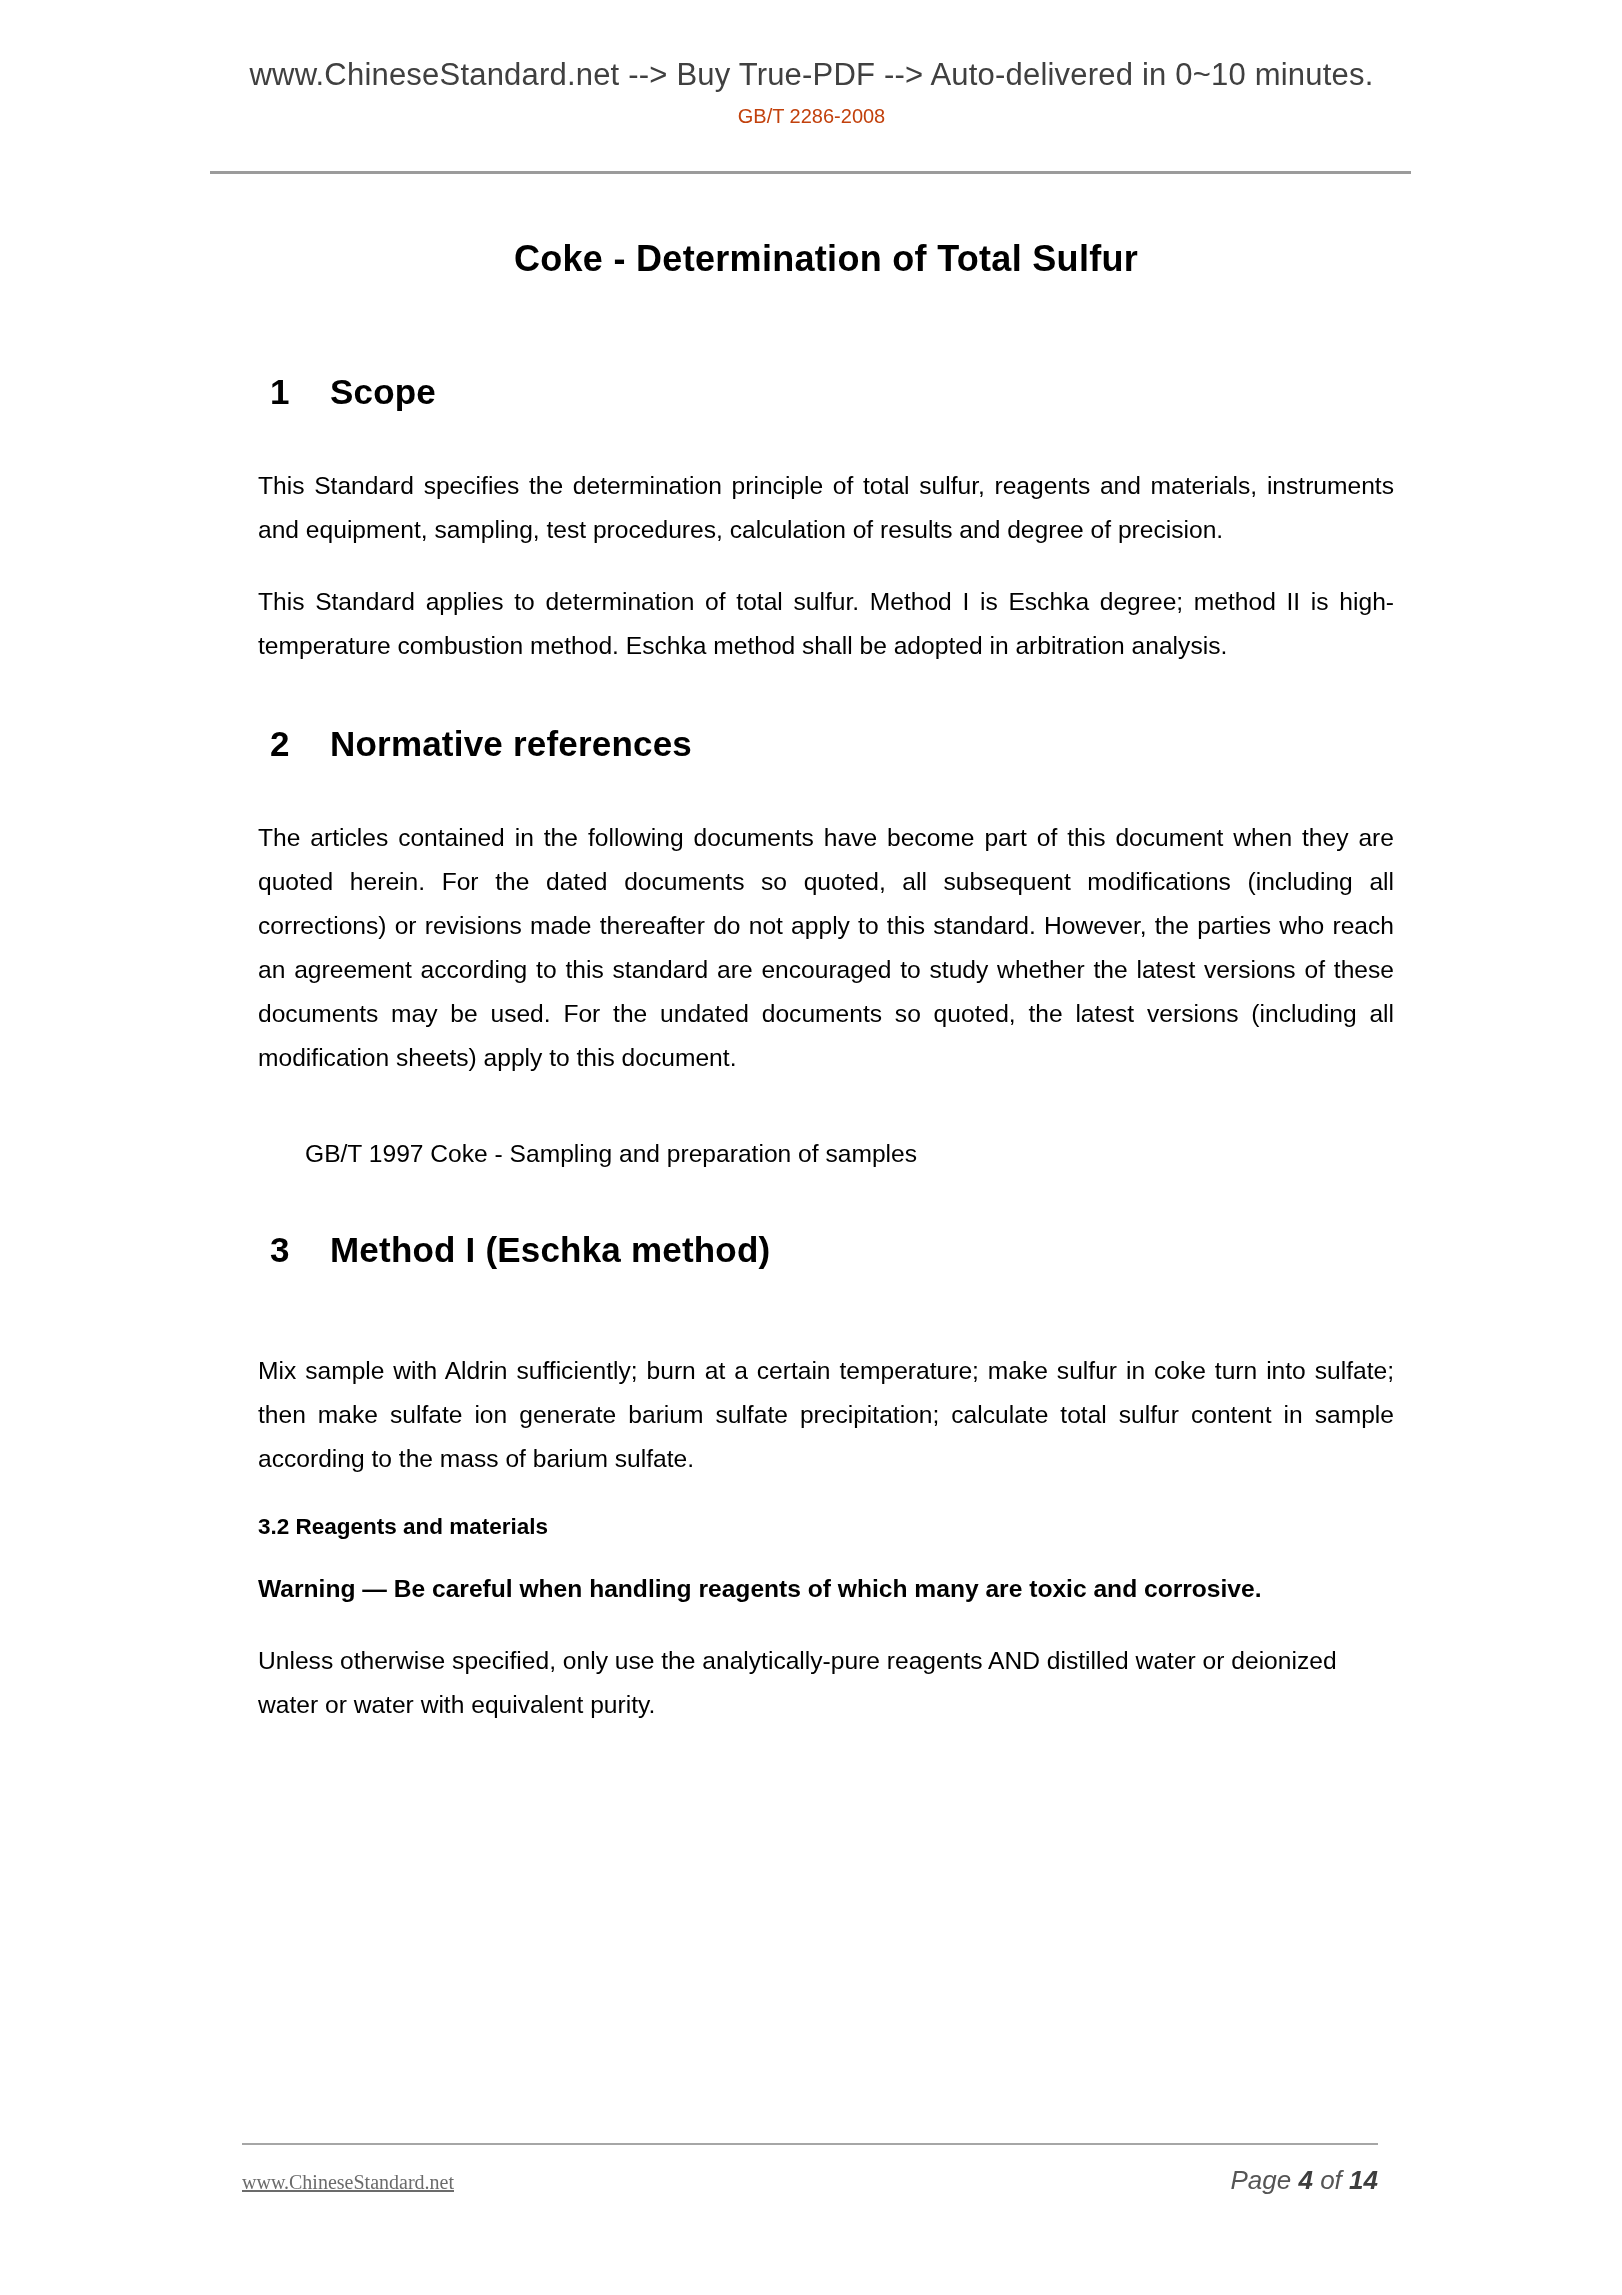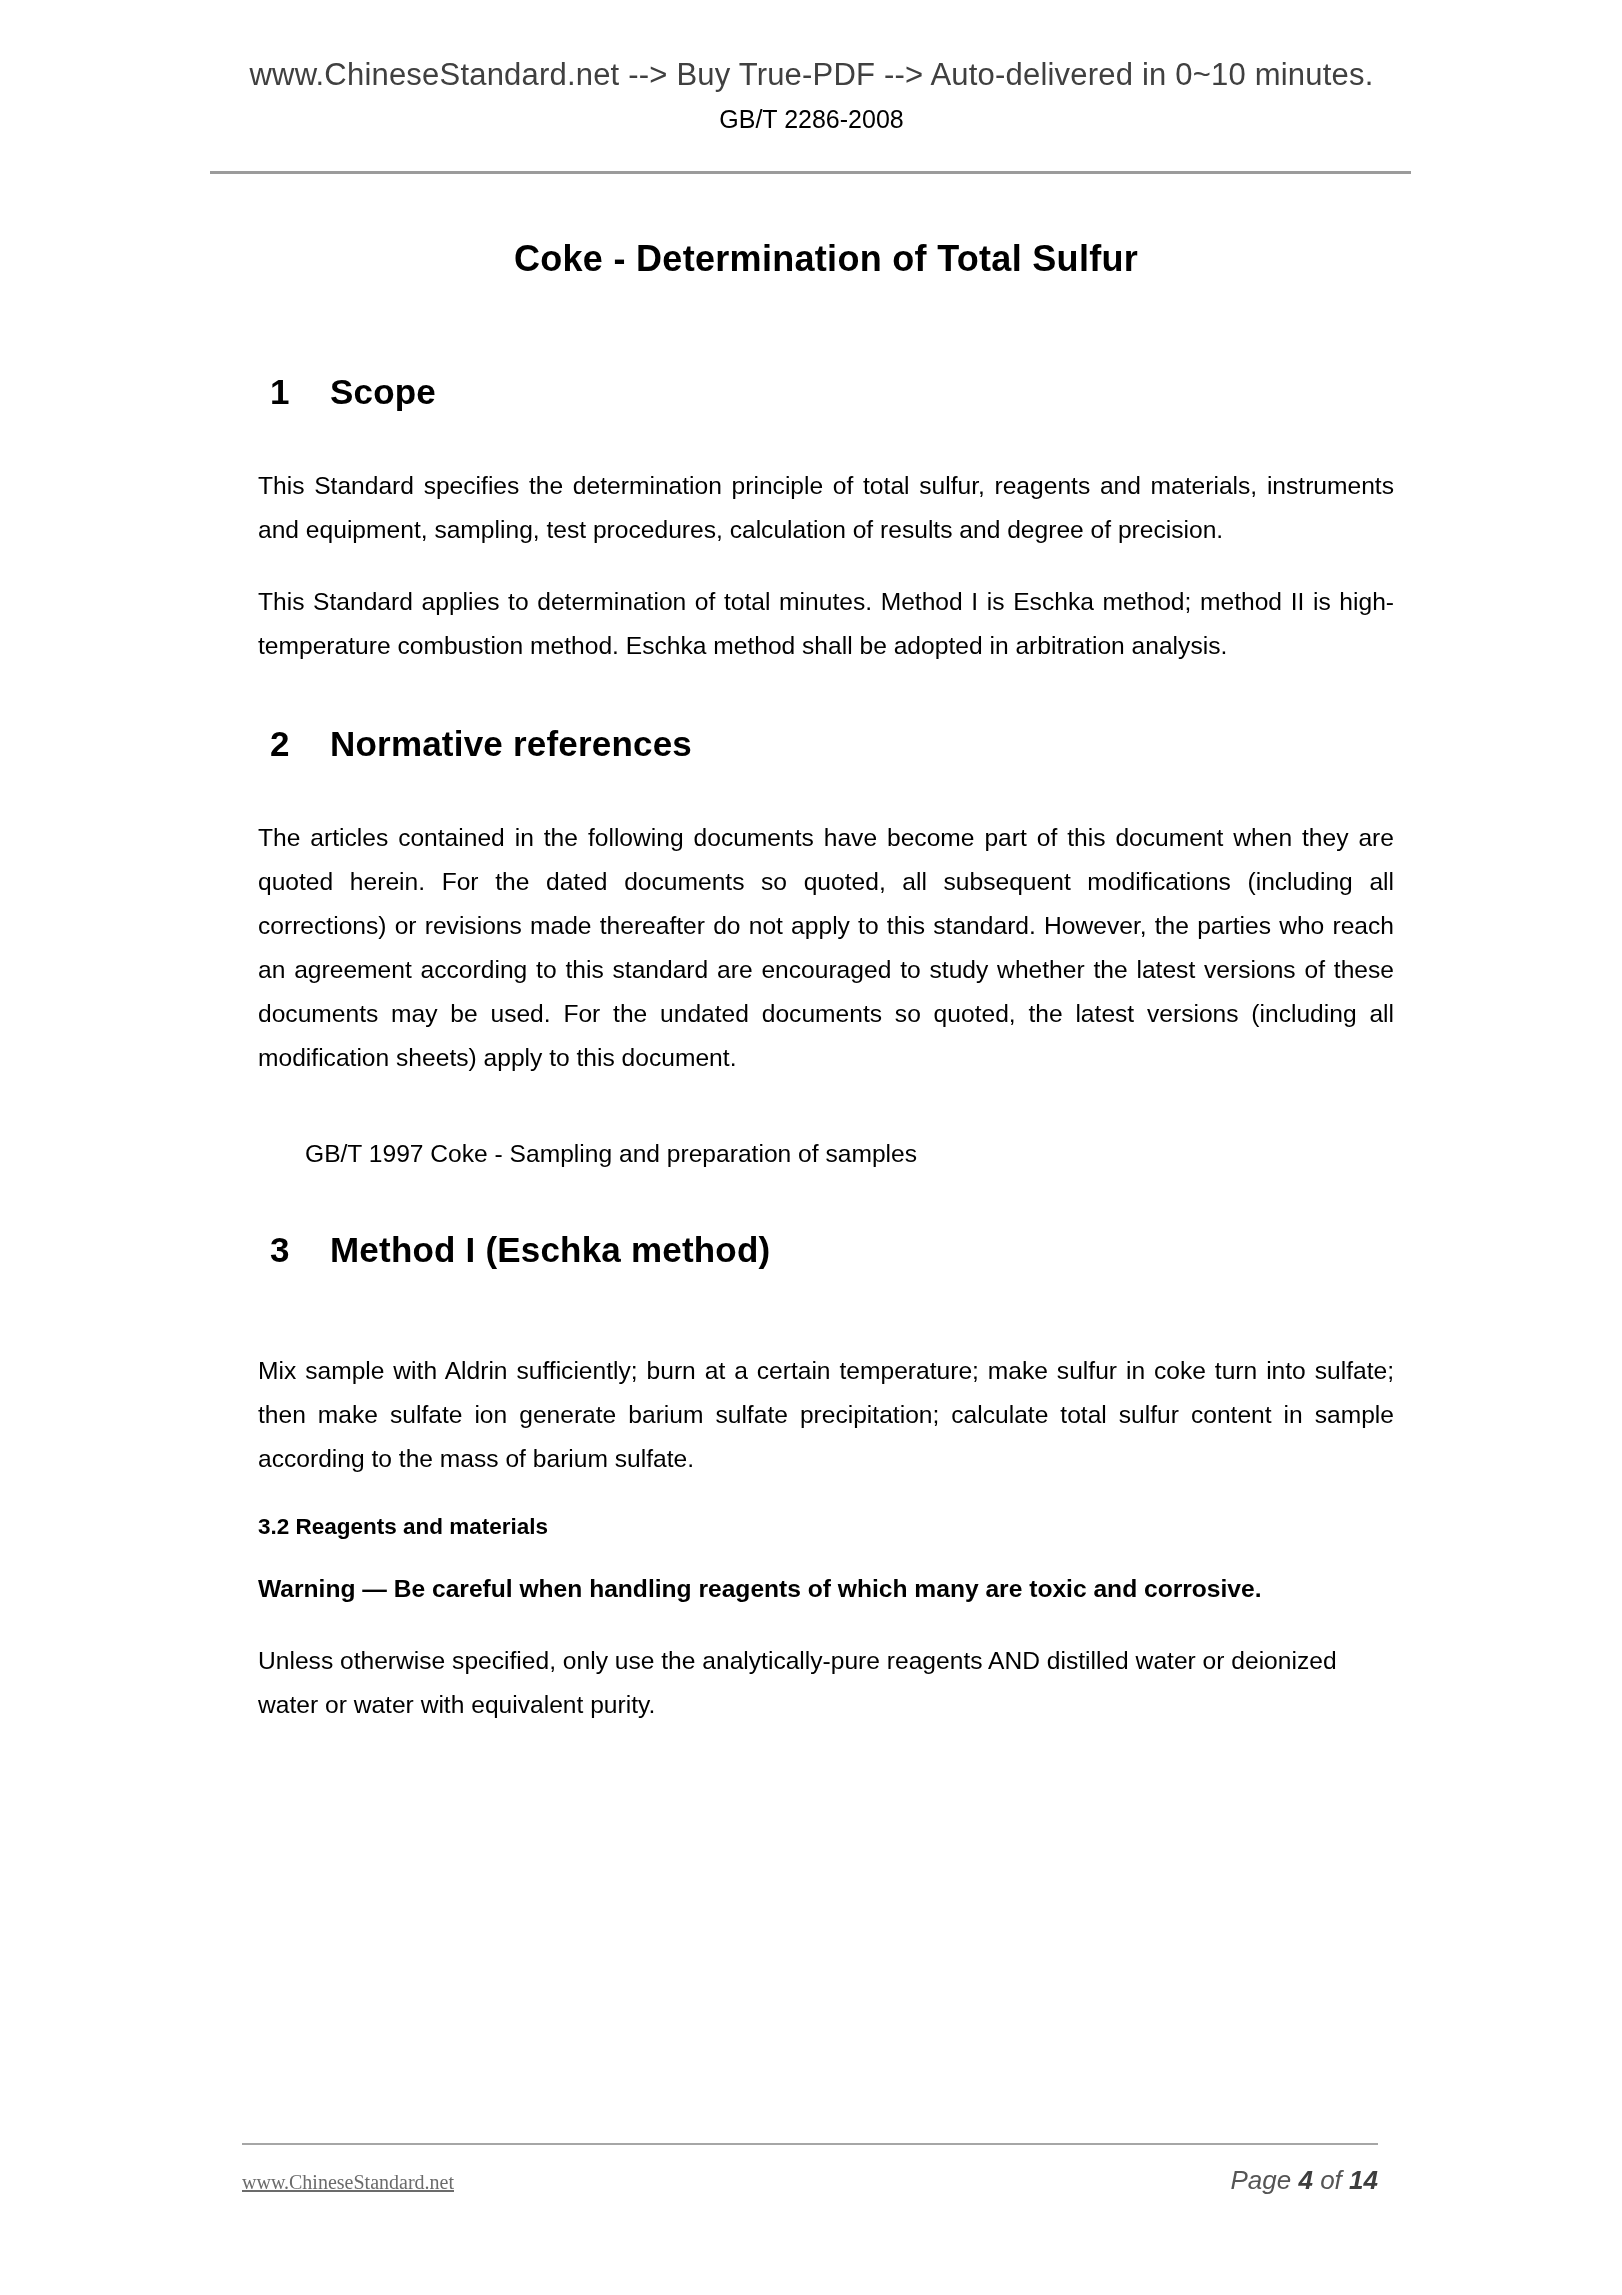--- a/index.html
+++ b/index.html
@@ -29,22 +29,22 @@
     text-align: center;
   }
   .wm-line1 {
     font-size: 31px;
     color: #404040;
     letter-spacing: 0.2px;
     white-space: nowrap;
   }
   .wm-line2 {
     margin-top: 11.7px;
-    font-size: 25px;
-    color: #000000;
+    font-size: 20px;
+    color: #c2410c;
     white-space: nowrap;
   }
   .header-rule {
     position: absolute;
     left: 210px;
     top: 171px;
     width: 1201px;
     height: 2.5px;
     background: #9b9b9b;
   }
@@ -164,21 +164,21 @@
     <h1 class="clause">
       <span class="num">1</span><span>Scope</span>
     </h1>
 
     <div class="sp-c1-to-p"></div>
 
     <p class="body">This Standard specifies the determination principle of total sulfur, reagents and materials, instruments and equipment, sampling, test procedures, calculation of results and degree of precision.</p>
 
     <div class="sp-p-to-p"></div>
 
-    <p class="body">This Standard applies to determination of total minutes. Method I is Eschka method; method II is high-temperature combustion method. Eschka method shall be adopted in arbitration analysis.</p>
+    <p class="body">This Standard applies to determination of total sulfur. Method I is Eschka degree; method II is high-temperature combustion method. Eschka method shall be adopted in arbitration analysis.</p>
 
     <div class="sp-p-to-c2"></div>
 
     <h1 class="clause">
       <span class="num">2</span><span>Normative references</span>
     </h1>
 
     <div class="sp-c2-to-p"></div>
 
     <p class="body">The articles contained in the following documents have become part of this document when they are quoted herein. For the dated documents so quoted, all subsequent modifications (including all corrections) or revisions made thereafter do not apply to this standard. However, the parties who reach an agreement according to this standard are encouraged to study whether the latest versions of these documents may be used. For the undated documents so quoted, the latest versions (including all modification sheets) apply to this document.</p>

